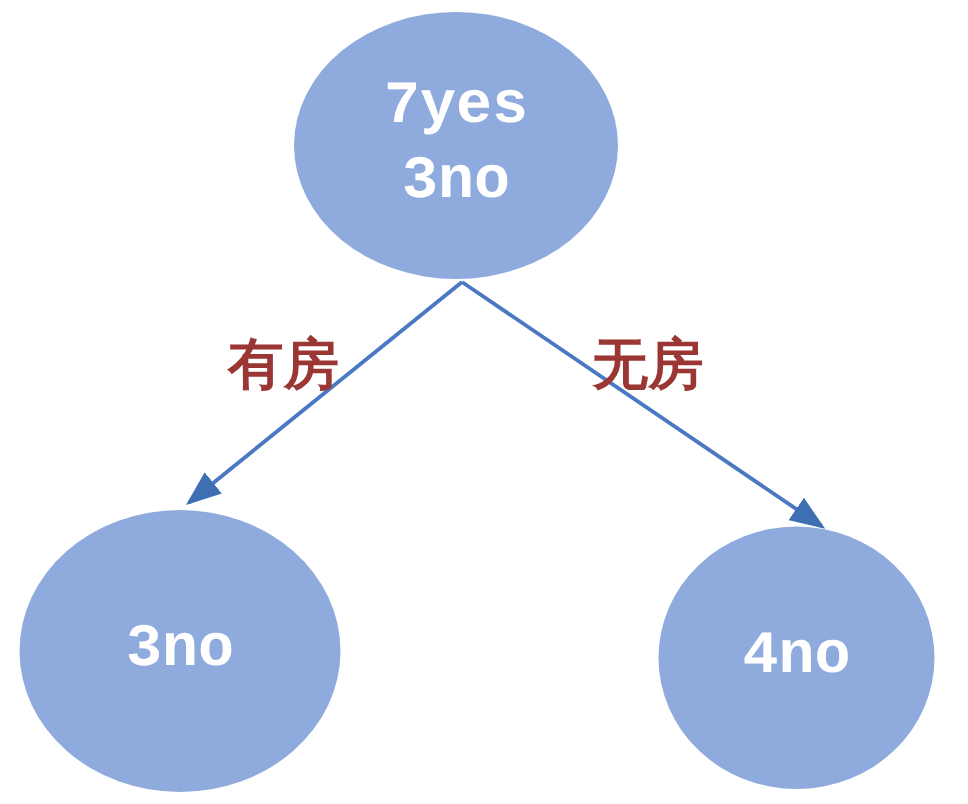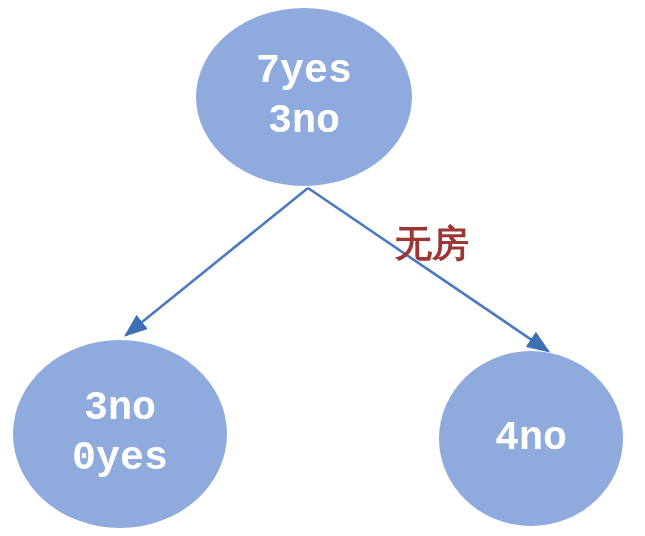--- a/index.html
+++ b/index.html
@@ -87,25 +87,25 @@
     </defs>
     <line x1="308" y1="188" x2="126" y2="335" stroke="#4A78C2" stroke-width="2.6" marker-end="url(#arrowhead)"></line>
     <line x1="308" y1="188" x2="548" y2="351" stroke="#4A78C2" stroke-width="2.6" marker-end="url(#arrowhead)"></line>
   </svg>
 
   <div class="node node-root">
     <span>7yes</span>
     <span>3no</span>
   </div>
 
+  <div class="edge-label edge-label-left">有房</div>
 
   <div class="edge-label edge-label-right">无房</div>
 
   <div class="node node-left">
     <span>3no</span>
-    <span>0yes</span>
   </div>
 
   <div class="node node-right">
     <span>4no</span>
   </div>
 
 </div>
 
 </body></html>

